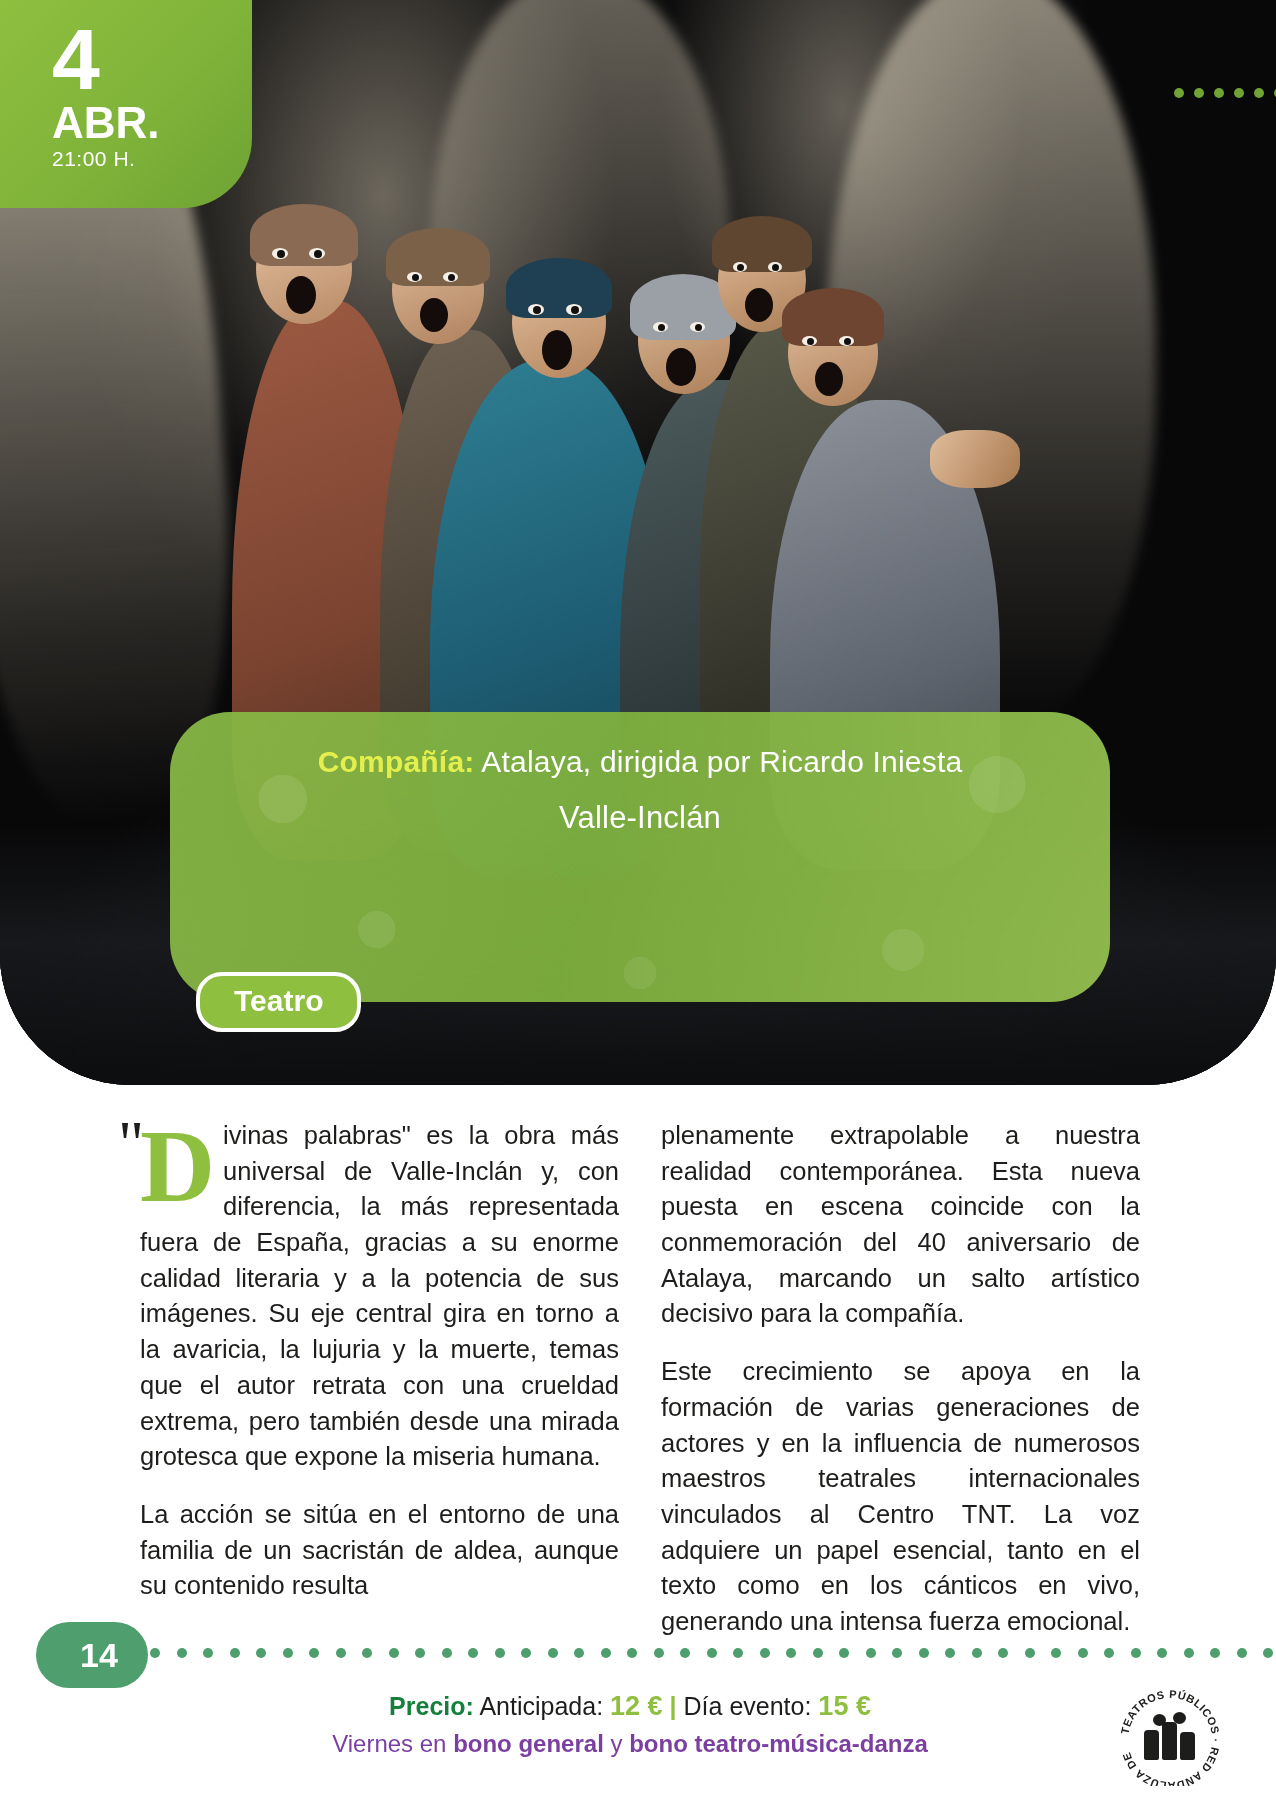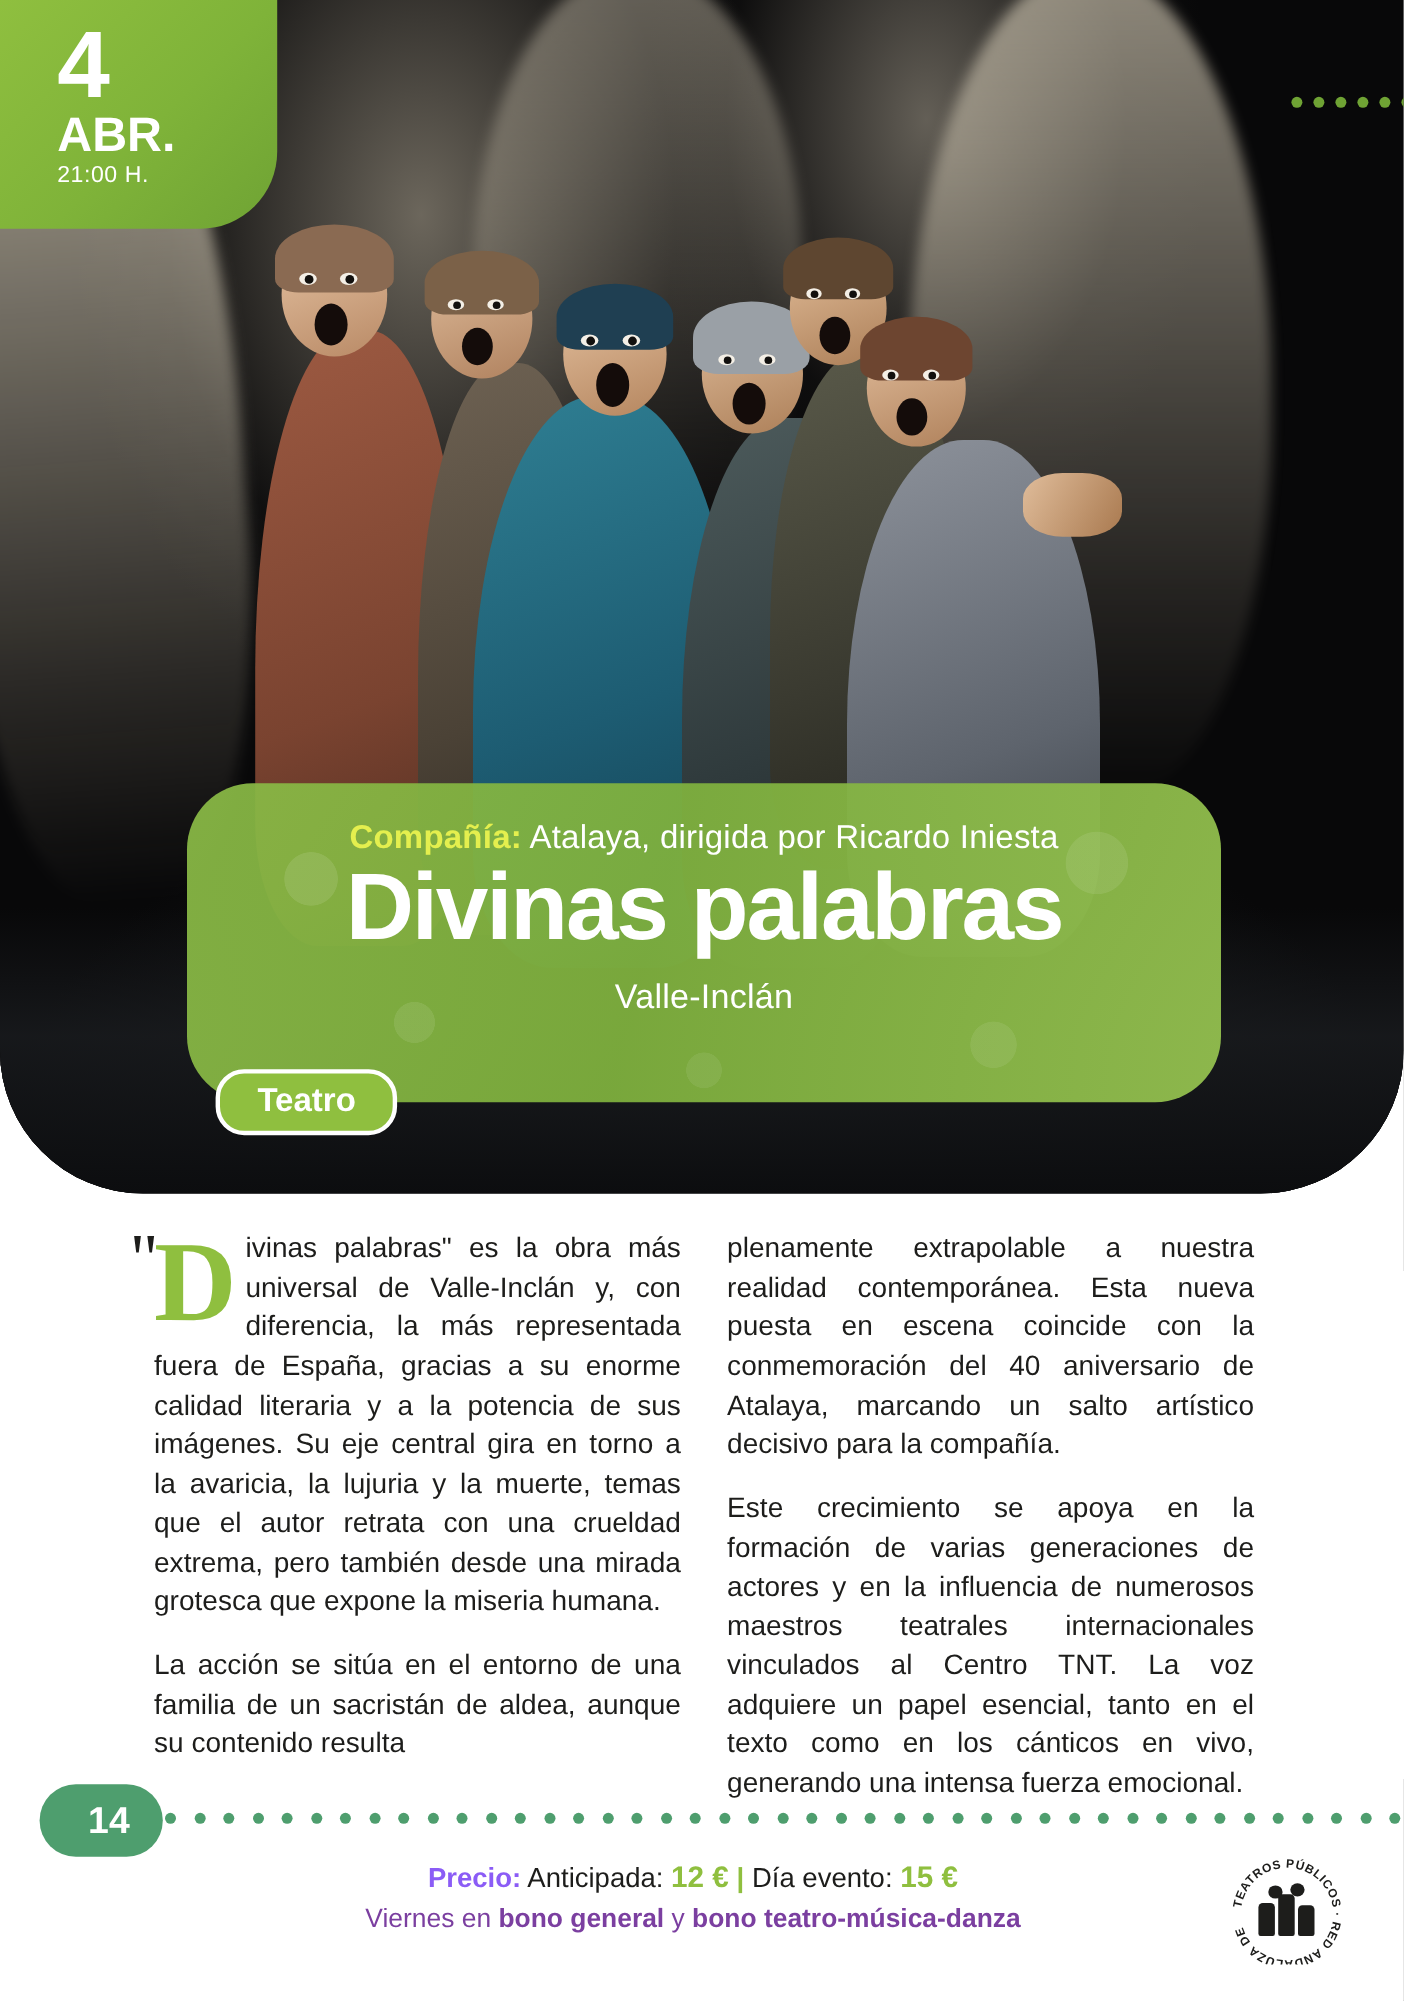--- a/index.html
+++ b/index.html
@@ -192,21 +192,21 @@
     position: absolute; left: 150px; top: 1648px;
     display: flex; gap: 16.5px; align-items: center; width: 1000px;
   }
   .dots-footer i { display: block; width: 10px; height: 10px; border-radius: 50%; background: #4e9e6e; flex: 0 0 auto; }
 
   .footer-text {
     position: absolute; left: 250px; top: 1688px; width: 760px;
     text-align: center;
   }
   .price-line { font-size: 25px; color: #1d1d1b; line-height: 1.35; }
-  .price-label { color: #8b5cf6; font-weight: 700; }
+  .price-label { color: #15803d; font-weight: 700; }
   .price-val { color: #8fbf3f; font-weight: 700; font-size: 27px; }
   .sep { color: #8fbf3f; font-weight: 700; }
   .bono-line { font-size: 24px; color: #7b3fa0; line-height: 1.35; margin-top: 4px; }
   .bono-line b { font-weight: 700; }
 
   .logo {
     position: absolute; right: 54px; top: 1690px;
     width: 104px; height: 96px;
   }
   .logo-shapes { position: absolute; left: 24px; top: 22px; width: 56px; height: 52px; }
@@ -302,21 +302,20 @@
         <i></i>
         <i></i>
     </div>
   </div>
 
   <div class="title-panel">
     <div class="company-line">
       <span class="company-label">Compañía:</span>
       <span>Atalaya, dirigida por Ricardo Iniesta</span>
     </div>
-    <div class="show-title">Divinas palabras</div>
     <div class="author">Valle-Inclán</div>
   </div>
 
   <div class="genre">Teatro</div>
 
   <div class="body-wrap">
     <div class="col">
       <p class="dropcap-para">
         <span class="quote-mark">"</span>
         <span class="dropcap">D</span>

